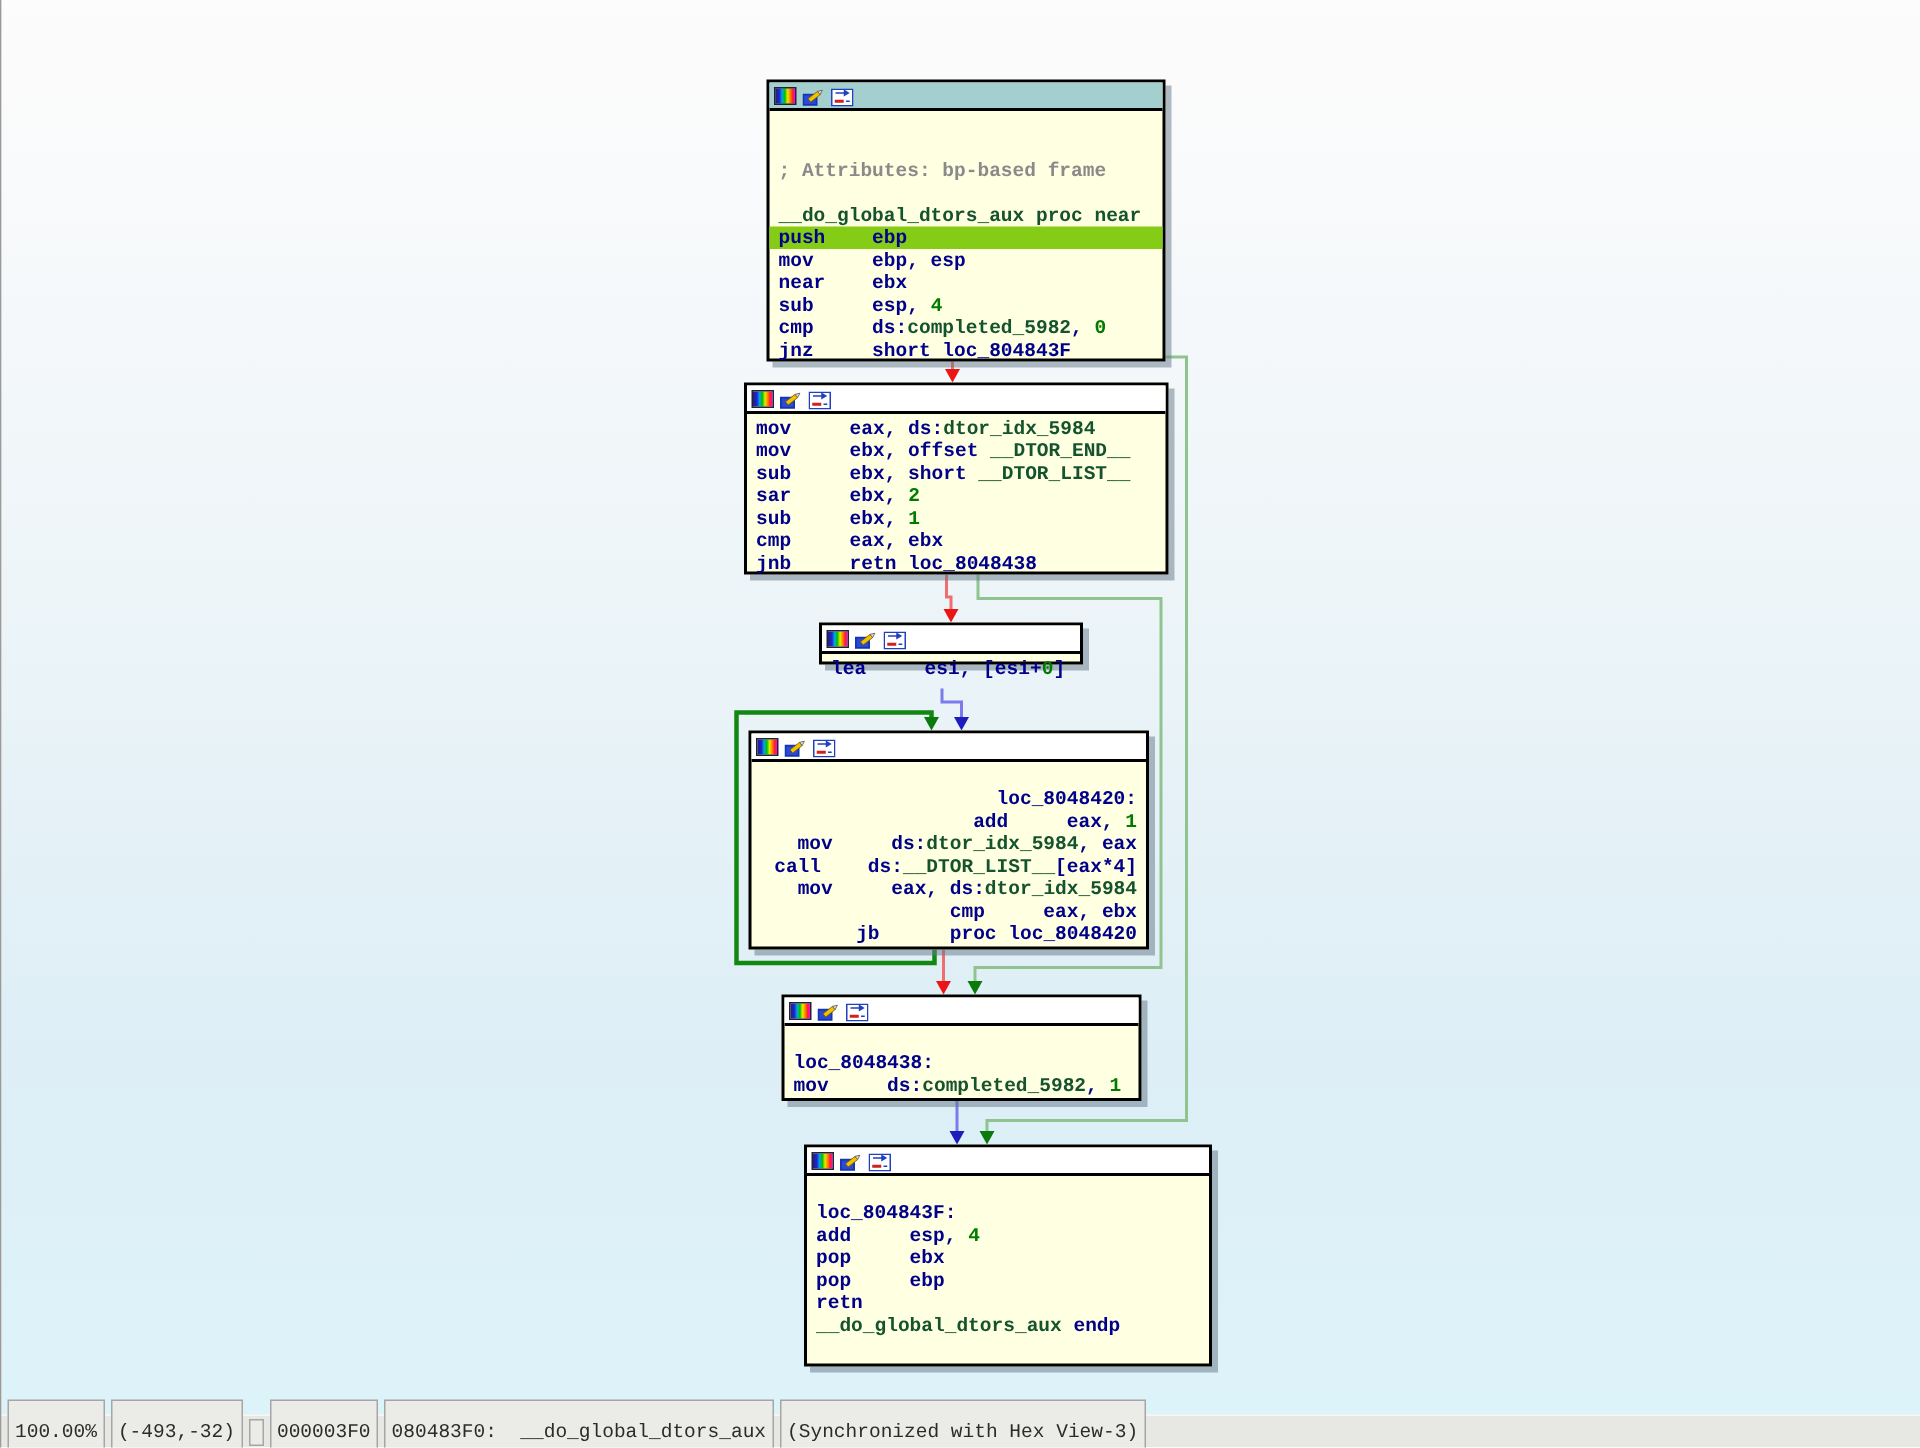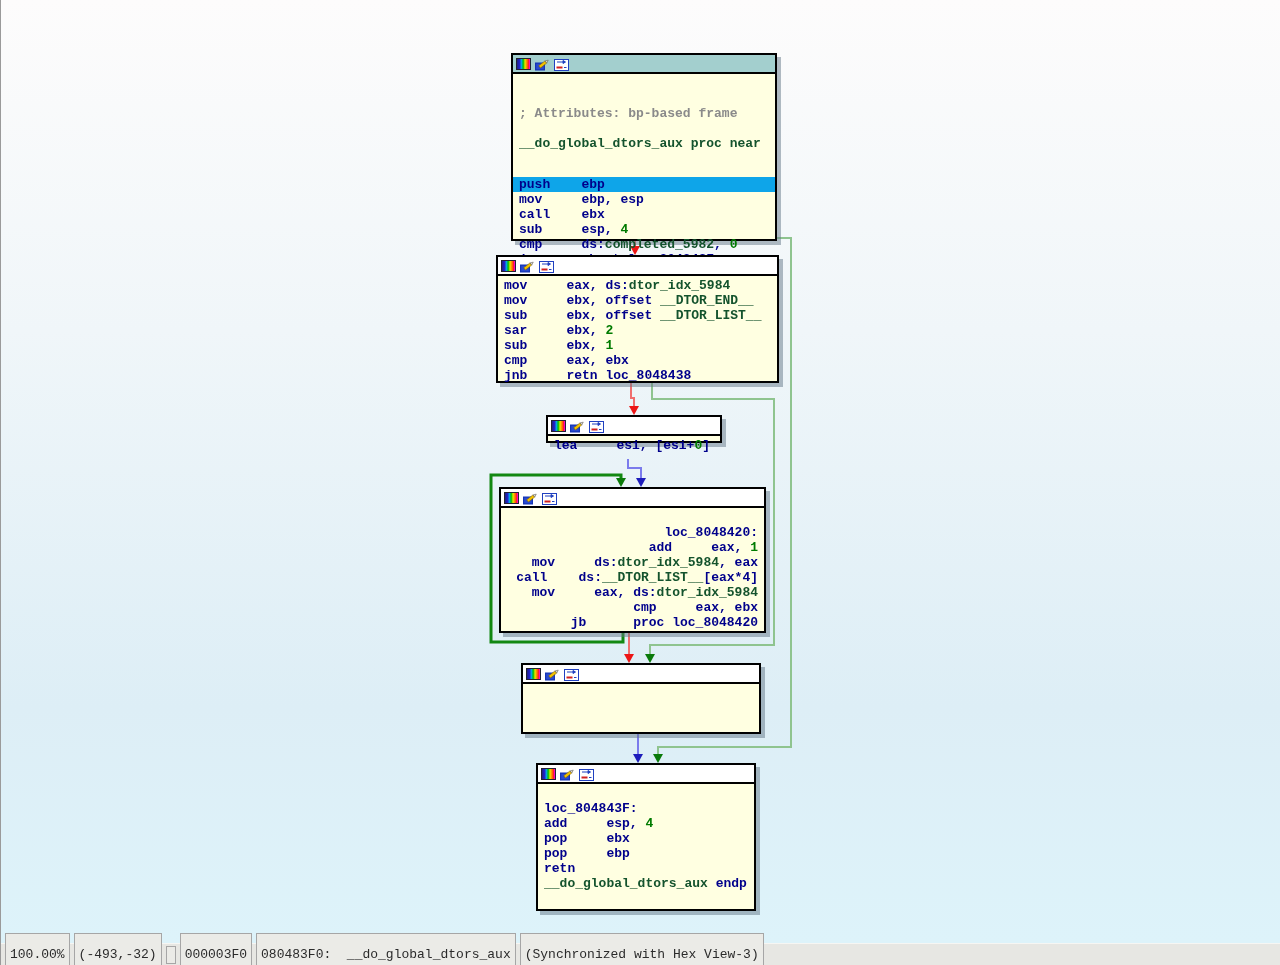--- a/index.html
+++ b/index.html
@@ -28,21 +28,21 @@
   .icon{width:15px;height:12px;display:inline-block;flex:0 0 auto;}
   .icon-palette{
     border:1px solid #223;box-sizing:border-box;
     background:linear-gradient(90deg,#202080 0,#2222cf 20%,#00a8e8 34%,#00c000 48%,#e8e800 62%,#ff8000 76%,#ff2020 88%,#ff00ff 100%);
   }
   .nbody{padding-top:2px;}
   .line{
     height:15px;line-height:15px;padding:0 6px;white-space:pre;
     font:bold 13px "Liberation Mono",monospace;color:#00008b;overflow:hidden;
   }
-  .line.hl{background:#0ea5e9;margin-top:26px;}
+  .line.hl{background:#84cc16;}
   .seg-m{color:#00008b;}
   .seg-s{color:#14532d;}
   .seg-n{color:#007b00;}
   .seg-c{color:#8a8a8a;}
   
   .statusbar{
     position:absolute;left:0;right:0;bottom:0;height:22px;
     background:#e7e7e3;border-top:1px solid #f6f6f3;
     display:flex;align-items:center;padding-left:2px;box-sizing:border-box;
   }
@@ -96,21 +96,21 @@
               </svg></span>
           </div>
           <div class="nbody">
             <div class="line">&nbsp;</div>
             <div class="line">&nbsp;</div>
             <div class="line"><span class="seg-c">; Attributes: bp-based frame</span></div>
             <div class="line">&nbsp;</div>
             <div class="line"><span class="seg-s">__do_global_dtors_aux proc near</span></div>
             <div class="line hl"><span class="seg-m">push    ebp</span></div>
             <div class="line"><span class="seg-m">mov     ebp, esp</span></div>
-            <div class="line"><span class="seg-m">call    ebx</span></div>
+            <div class="line"><span class="seg-m">near    ebx</span></div>
             <div class="line"><span class="seg-m">sub     esp, </span><span class="seg-n">4</span></div>
             <div class="line"><span class="seg-m">cmp     ds:</span><span class="seg-s">completed_5982</span><span class="seg-m">, </span><span class="seg-n">0</span></div>
             <div class="line"><span class="seg-m">jnz     short loc_804843F</span></div>
           </div>
         </div>
         <div class="node" style="left: 495px; top: 255px; width: 283px; height: 128px;">
           <div class="title">
             <span class="icon icon-palette"></span>
             <span class="icon"><svg width="15" height="12" viewBox="0 0 15 12">
                 <rect x="0" y="3.5" width="10" height="8" fill="#1535b5"></rect>
@@ -123,21 +123,21 @@
             <span class="icon"><svg width="15" height="12" viewBox="0 0 15 12">
                 <rect x="0.5" y="0.5" width="14" height="11" fill="#fff" stroke="#2040c0"></rect>
                 <path d="M3 3 h6 m0-1.5 l2.5 1.5 -2.5 1.5 z" stroke="#2040c0" stroke-width="1" fill="#2040c0"></path>
                 <rect x="2.5" y="7.5" width="6" height="2" fill="#d02020"></rect>
                 <path d="M10 8.5 l2.5 0" stroke="#2040c0" stroke-width="1"></path>
               </svg></span>
           </div>
           <div class="nbody">
             <div class="line"><span class="seg-m">mov     eax, ds:</span><span class="seg-s">dtor_idx_5984</span></div>
             <div class="line"><span class="seg-m">mov     ebx, offset </span><span class="seg-s">__DTOR_END__</span></div>
-            <div class="line"><span class="seg-m">sub     ebx, offset </span><span class="seg-s">__DTOR_LIST__</span></div>
+            <div class="line"><span class="seg-m">sub     ebx, short </span><span class="seg-s">__DTOR_LIST__</span></div>
             <div class="line"><span class="seg-m">sar     ebx, </span><span class="seg-n">2</span></div>
             <div class="line"><span class="seg-m">sub     ebx, </span><span class="seg-n">1</span></div>
             <div class="line"><span class="seg-m">cmp     eax, ebx</span></div>
             <div class="line"><span class="seg-m">jnb     retn loc_8048438</span></div>
           </div>
         </div>
         <div class="node" style="left: 545px; top: 415px; width: 176px; height: 28px;">
           <div class="title">
             <span class="icon icon-palette"></span>
             <span class="icon"><svg width="15" height="12" viewBox="0 0 15 12">
@@ -199,22 +199,27 @@
                   <path d="M11.5 3.8 l3 1.4 -3 1.4 z" fill="#e8e0c8" stroke="#555" stroke-width="0.5"></path>
                 </g>
               </svg></span>
             <span class="icon"><svg width="15" height="12" viewBox="0 0 15 12">
                 <rect x="0.5" y="0.5" width="14" height="11" fill="#fff" stroke="#2040c0"></rect>
                 <path d="M3 3 h6 m0-1.5 l2.5 1.5 -2.5 1.5 z" stroke="#2040c0" stroke-width="1" fill="#2040c0"></path>
                 <rect x="2.5" y="7.5" width="6" height="2" fill="#d02020"></rect>
                 <path d="M10 8.5 l2.5 0" stroke="#2040c0" stroke-width="1"></path>
               </svg></span>
           </div>
-        </div>
-        <div class="node" style="left: 535px; top: 763px; width: 220px; height: 148px;">
+          <div class="nbody">
+            <div class="line">&nbsp;</div>
+            <div class="line"><span class="seg-m">loc_8048438:</span></div>
+            <div class="line"><span class="seg-m">mov     ds:</span><span class="seg-s">completed_5982</span><span class="seg-m">, </span><span class="seg-n">1</span></div>
+          </div>
+        </div>
+        <div class="node" style="left: 535px; top: 763px; width: 272px; height: 148px;">
           <div class="title">
             <span class="icon icon-palette"></span>
             <span class="icon"><svg width="15" height="12" viewBox="0 0 15 12">
                 <rect x="0" y="3.5" width="10" height="8" fill="#1535b5"></rect>
                 <rect x="1.2" y="4.7" width="7.6" height="5.6" fill="#2a4ad0"></rect>
                 <g transform="rotate(-38 8 5)">
                   <rect x="3.5" y="3.8" width="8" height="2.8" fill="#f2c100" stroke="#7a5c00" stroke-width="0.5"></rect>
                   <path d="M11.5 3.8 l3 1.4 -3 1.4 z" fill="#e8e0c8" stroke="#555" stroke-width="0.5"></path>
                 </g>
               </svg></span>

